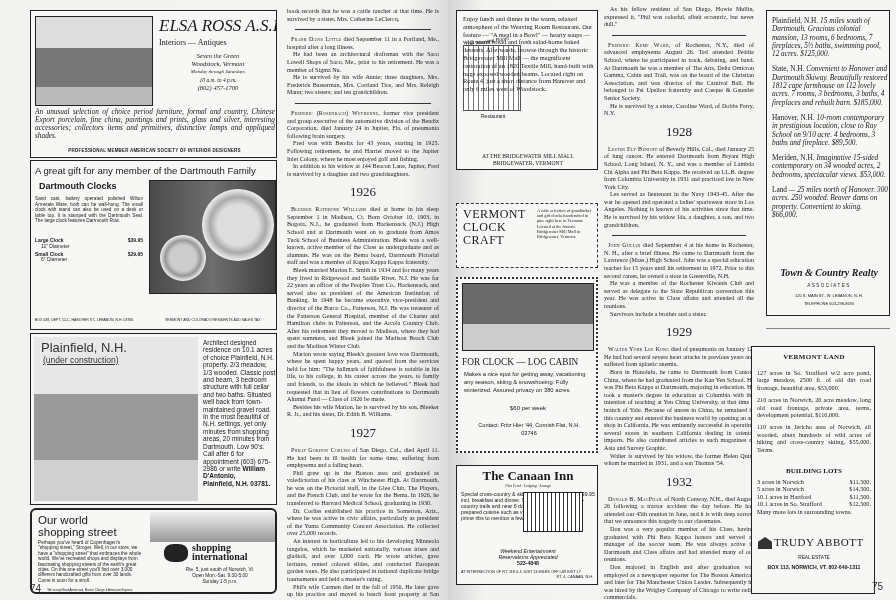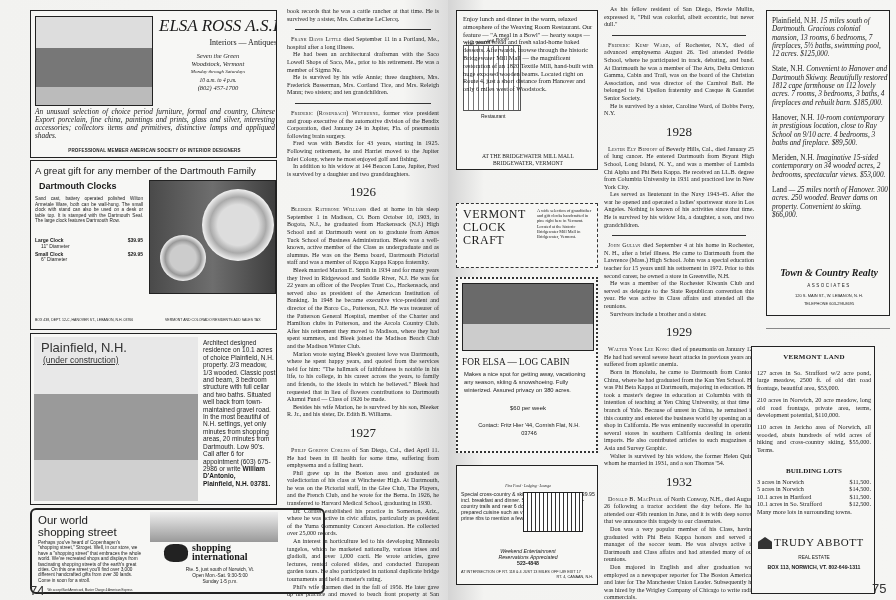--- a/index.html
+++ b/index.html
@@ -7,34 +7,34 @@
   .page { position: absolute; top: 0; height: 600px; background: #f4f4f2; }
   .page-left { left: 0; width: 448px; background: linear-gradient(to right, #f2f2f0 0%, #f5f5f3 90%, #dcdcdc 100%); }
   .page-right { left: 448px; width: 448px; background: linear-gradient(to right, #d4d4d4 0%, #f3f3f1 8%, #f5f5f3 100%); }
   .ad { position: absolute; border: 1.5px solid #222; background: #f7f7f5; overflow: hidden; }
   .obit { position: absolute; font-size: 6.1px; line-height: 7.6px; text-align: justify; color: #222; }
   .obit p { text-indent: 6px; }
   .obit p.lead { text-indent: 4px; }
   .sc { font-variant: small-caps; letter-spacing: 0.2px; }
   .year { text-align: center; font-size: 13px; line-height: 16px; margin: 6px 0 6px; }
   .rule { border-top: 1.5px solid #333; margin: 6px 8px; }
-  .pgnum { position: absolute; font-size: 13px; font-family: "Liberation Sans", sans-serif; color: #333; text-align: center; }
+  .pgnum { position: absolute; font-size: 10px; font-family: "Liberation Sans", sans-serif; color: #333; text-align: center; }
   .photo { background: repeating-linear-gradient(45deg, #555 0 1px, #999 1px 3px), linear-gradient(#888, #444); border: 1px solid #222; }
   .sans { font-family: "Liberation Sans", sans-serif; }
   i, .it { font-style: italic; text-align: right; }
 </style>
 </head>
 <body>
 
 <div class="page page-left">
 
   <div class="ad" style="left:30px;top:10px;width:247px;height:148px;">
     <div class="photo" style="position:absolute;left:4px;top:5px;width:118px;height:90px;background:linear-gradient(#ddd 0 35%, #777 35% 80%, #bbb 80%);"></div>
     <div style="position:absolute;left:128px;top:6px;width:118px;font-style:italic;font-size:17px;line-height:18px;white-space:nowrap;">ELSA ROSS A.S.I.D.</div>
-    <div style="position:absolute;left:128px;top:27px;width:118px;text-align:right;font-size:8px;">Interiors — Antiques</div>
+    <div style="position:absolute;left:128px;top:27px;width:118px;text-align:left;font-size:8px;">Interiors — Antiques</div>
     <div style="position:absolute;left:128px;top:41px;width:118px;text-align:center;font-style:italic;font-size:6.5px;line-height:8px;">
       <div>Seven the Green</div>
       <div>Woodstock, Vermont</div>
       <div style="font-size:5px;">Monday through Saturdays</div>
       <div style="font-size:5.5px;">10 a.m. to 4 p.m.</div>
       <div>(802) 457-1700</div>
     </div>
     <div style="position:absolute;left:4px;top:97px;width:240px;font-style:italic;font-size:7.3px;line-height:8px;text-align:justify;">An unusual selection of choice period furniture, formal and country, Chinese Export porcelain, fine china, paintings and prints, glass and silver, interesting accessories; collectors items and primitives, distinctive lamps and appliqued shades.</div>
     <div class="sans" style="position:absolute;left:0;top:137px;width:247px;text-align:center;font-size:4.5px;font-weight:bold;letter-spacing:0.2px;">PROFESSIONAL MEMBER AMERICAN SOCIETY OF INTERIOR DESIGNERS</div>
   </div>
@@ -67,21 +67,21 @@
     <div class="photo" style="position:absolute;left:3px;top:3px;width:164px;height:164px;background:linear-gradient(#e8e8e8 0 35%,#9a9a9a 35% 75%,#d0d0d0 75%);border:none;"></div>
     <div style="position:absolute;left:10px;top:6px;font-size:13px;color:#333;">Plainfield, N.H.</div>
     <div style="position:absolute;left:12px;top:21px;font-size:8.5px;color:#333;text-decoration:underline;">(under construction)</div>
     <div style="position:absolute;left:172px;top:5px;width:74px;font-size:6.5px;line-height:7.4px;">
       <span>Architect designed residence on 10.1 acres of choice Plainfield, N.H. property. 2/3 meadow, 1/3 wooded. Classic post and beam, 3 bedroom structure with full cellar and two baths. Situated well back from town-maintained gravel road. In the most beautiful of N.H. settings, yet only minutes from shopping areas, 20 minutes from Dartmouth. Low 90's. Call after 6 for appointment (603) 675-2986 or write</span>
       <b>William D'Antonio,</b>
       <b style="display:block;">Plainfield, N.H. 03781.</b>
     </div>
   </div>
 
-  <div class="ad sans" style="left:30px;top:508px;width:295px;height:86px;border-width:2px;border-radius:6px;">
+  <div class="ad sans" style="left:30px;top:508px;width:247px;height:86px;border-width:2px;border-radius:6px;">
     <div style="position:absolute;left:6px;top:4px;font-size:11.5px;line-height:12px;">
       <div>Our world</div>
       <div>shopping street</div>
     </div>
     <div style="position:absolute;left:6px;top:30px;width:104px;font-size:4.7px;line-height:5.4px;">Perhaps you've heard of Copenhagen's "shopping street," Stroget. Well, in our store, we have a "shopping street" that embraces the whole world. We've recreated shops and displays from fascinating shopping streets of the earth's great cities. On this one street you'll find over 3,000 different handcrafted gifts from over 30 lands. Come in soon for a stroll.</div>
     <div style="position:absolute;left:6px;top:78px;width:104px;font-size:3px;text-align:center;">We accept BankAmericard, Master Charge &amp; American Express</div>
     <div class="photo" style="position:absolute;left:118px;top:2px;width:128px;height:30px;background:linear-gradient(#eee,#999);border:none;"></div>
     <div style="position:absolute;left:132px;top:34px;width:24px;height:18px;background:#222;border-radius:40%;"></div>
     <div style="position:absolute;left:160px;top:33px;font-family:'Liberation Serif',serif;font-weight:bold;font-size:10px;line-height:9px;">
       <div>shopping</div>
@@ -137,27 +137,28 @@
     <div style="position:absolute;left:6px;top:4px;font-size:12px;line-height:13px;letter-spacing:0.5px;">
       <div>VERMONT</div>
       <div>CLOCK</div>
       <div>CRAFT</div>
     </div>
     <div style="position:absolute;left:80px;top:4px;width:56px;font-size:4.3px;line-height:5.2px;">A wide selection of grandfather and gift clocks handcrafted in pine right here in Vermont. Located at the historic Bridgewater Mill Mall in Bridgewater, Vermont.</div>
   </div>
 
   <div class="ad" style="left:8px;top:277px;width:142px;height:176px;border:2px dotted #333;">
     <div class="photo" style="position:absolute;left:4px;top:4px;width:132px;height:68px;background:linear-gradient(#6a6a6a 0 60%,#ccc 60%);"></div>
-    <div style="position:absolute;left:4px;top:78px;width:134px;font-size:9.3px;white-space:nowrap;">FOR ELSA — LOG CABIN</div>
+    <div style="position:absolute;left:4px;top:78px;width:134px;font-size:9.3px;white-space:nowrap;">FOR CLOCK — LOG CABIN</div>
     <div class="sans" style="position:absolute;left:6px;top:92px;width:130px;font-size:5.8px;line-height:7.8px;">Makes a nice spot for getting away, vacationing any season, skiing &amp; snowshoeing. Fully winterized. Assured privacy on 380 acres.</div>
     <div class="sans" style="position:absolute;left:0;top:126px;width:140px;text-align:center;font-size:6px;">$60 per week</div>
     <div class="sans" style="position:absolute;left:14px;top:142px;width:114px;text-align:center;font-size:5.6px;line-height:8px;">Contact: Fritz Hier '44, Cornish Flat, N.H. 03746</div>
   </div>
 
   <div class="ad" style="left:8px;top:465px;width:142px;height:120px;">
+    <div style="position:absolute;left:0;top:2px;width:142px;text-align:center;font-weight:bold;font-size:13px;font-family:'Liberation Serif',serif;">The Canaan Inn</div>
     <div style="position:absolute;left:0;top:18px;width:142px;text-align:center;font-style:italic;font-size:3.8px;">Fine Food · Lodging · Lounge</div>
     <div class="sans" style="position:absolute;left:4px;top:25px;width:134px;font-size:5.2px;line-height:6px;">Special cross-country &amp; ski weekend package only $39.95 incl. breakfast and dinner. Surrounded by good cross-country trails and near 6 downhill areas. Exquisitely prepared cuisine such as veal dishes, pasta dishes &amp; prime ribs to mention a few.</div>
     <div class="photo" style="position:absolute;left:66px;top:26px;width:60px;height:40px;background:repeating-linear-gradient(90deg,#fff 0 3px,#333 3px 4px),#fff;"></div>
     <div class="sans" style="position:absolute;left:0;top:82px;width:142px;text-align:center;font-style:italic;font-size:5.2px;line-height:6px;">
       <div>Weekend Entertainment</div>
       <div>Reservations Appreciated</div>
       <div style="font-style:normal;font-weight:bold;">523-4848</div>
     </div>
     <div class="sans" style="position:absolute;left:4px;top:104px;width:134px;font-size:3.8px;line-height:4.5px;">AT INTERSECTION OF RT. 118 &amp; 4 JUST 13 MILES OFF I-89 EXIT 17</div>
     <div class="sans" style="position:absolute;right:4px;top:109px;font-size:3.8px;">RT. 4, CANAAN, N.H.</div>

